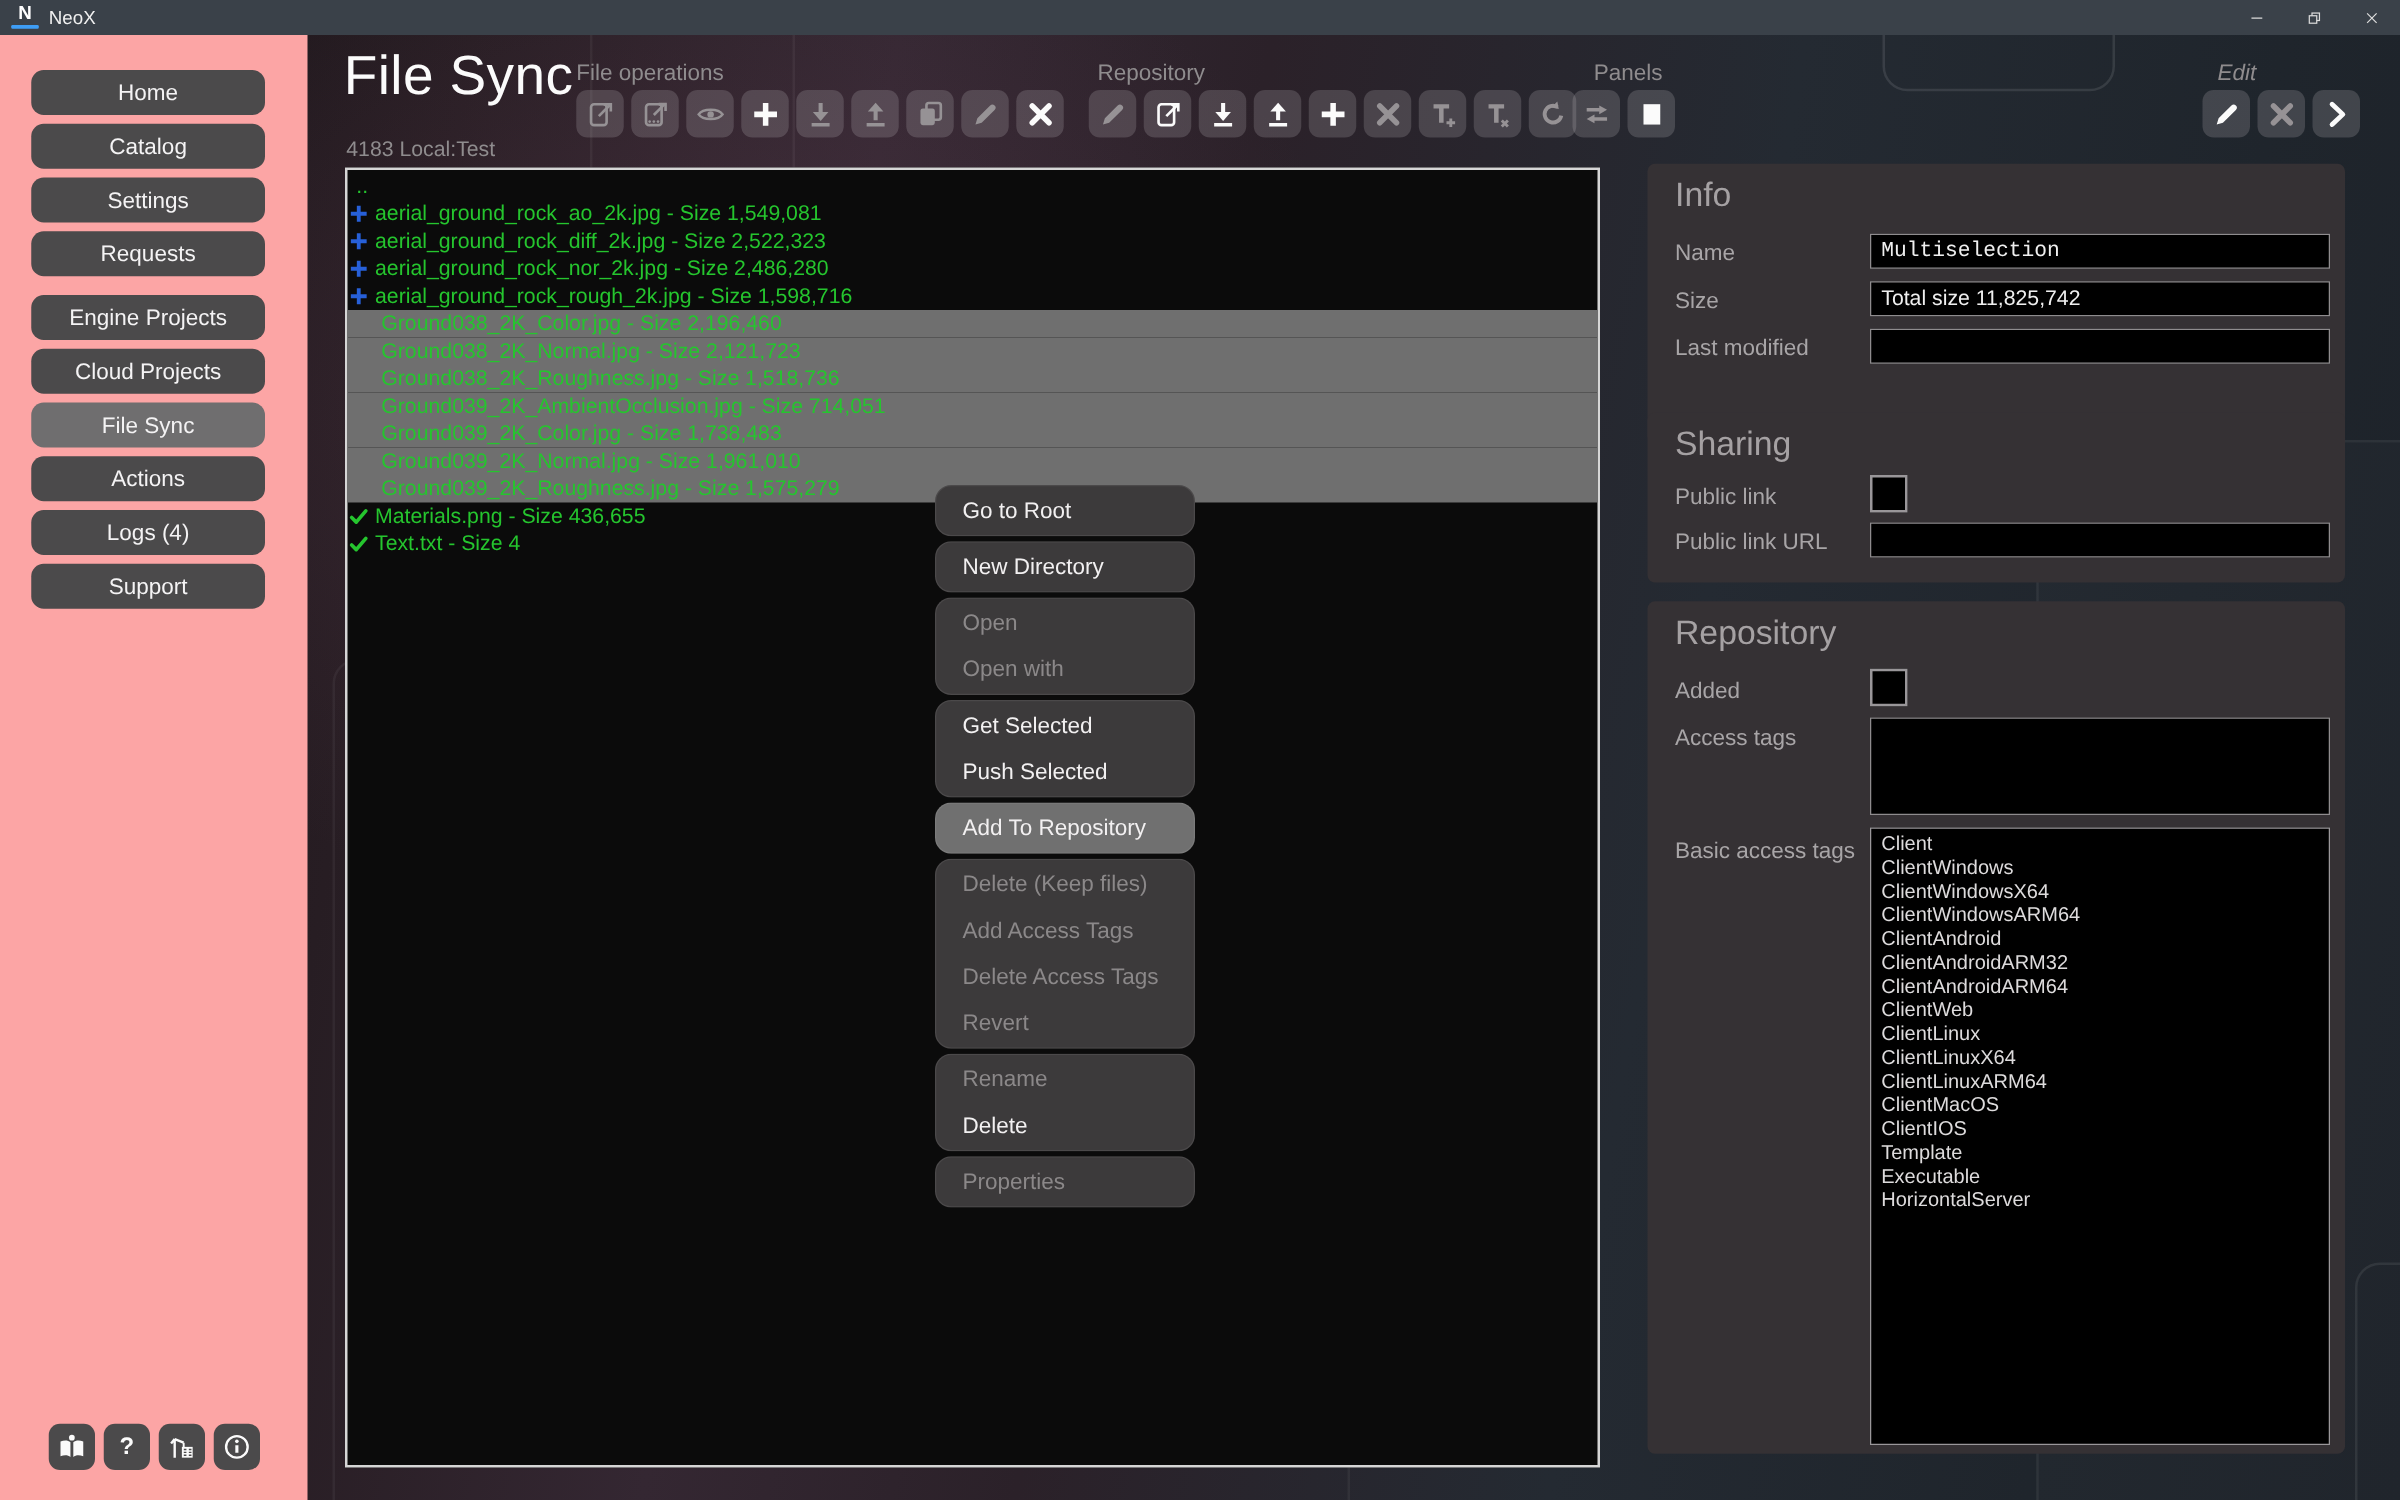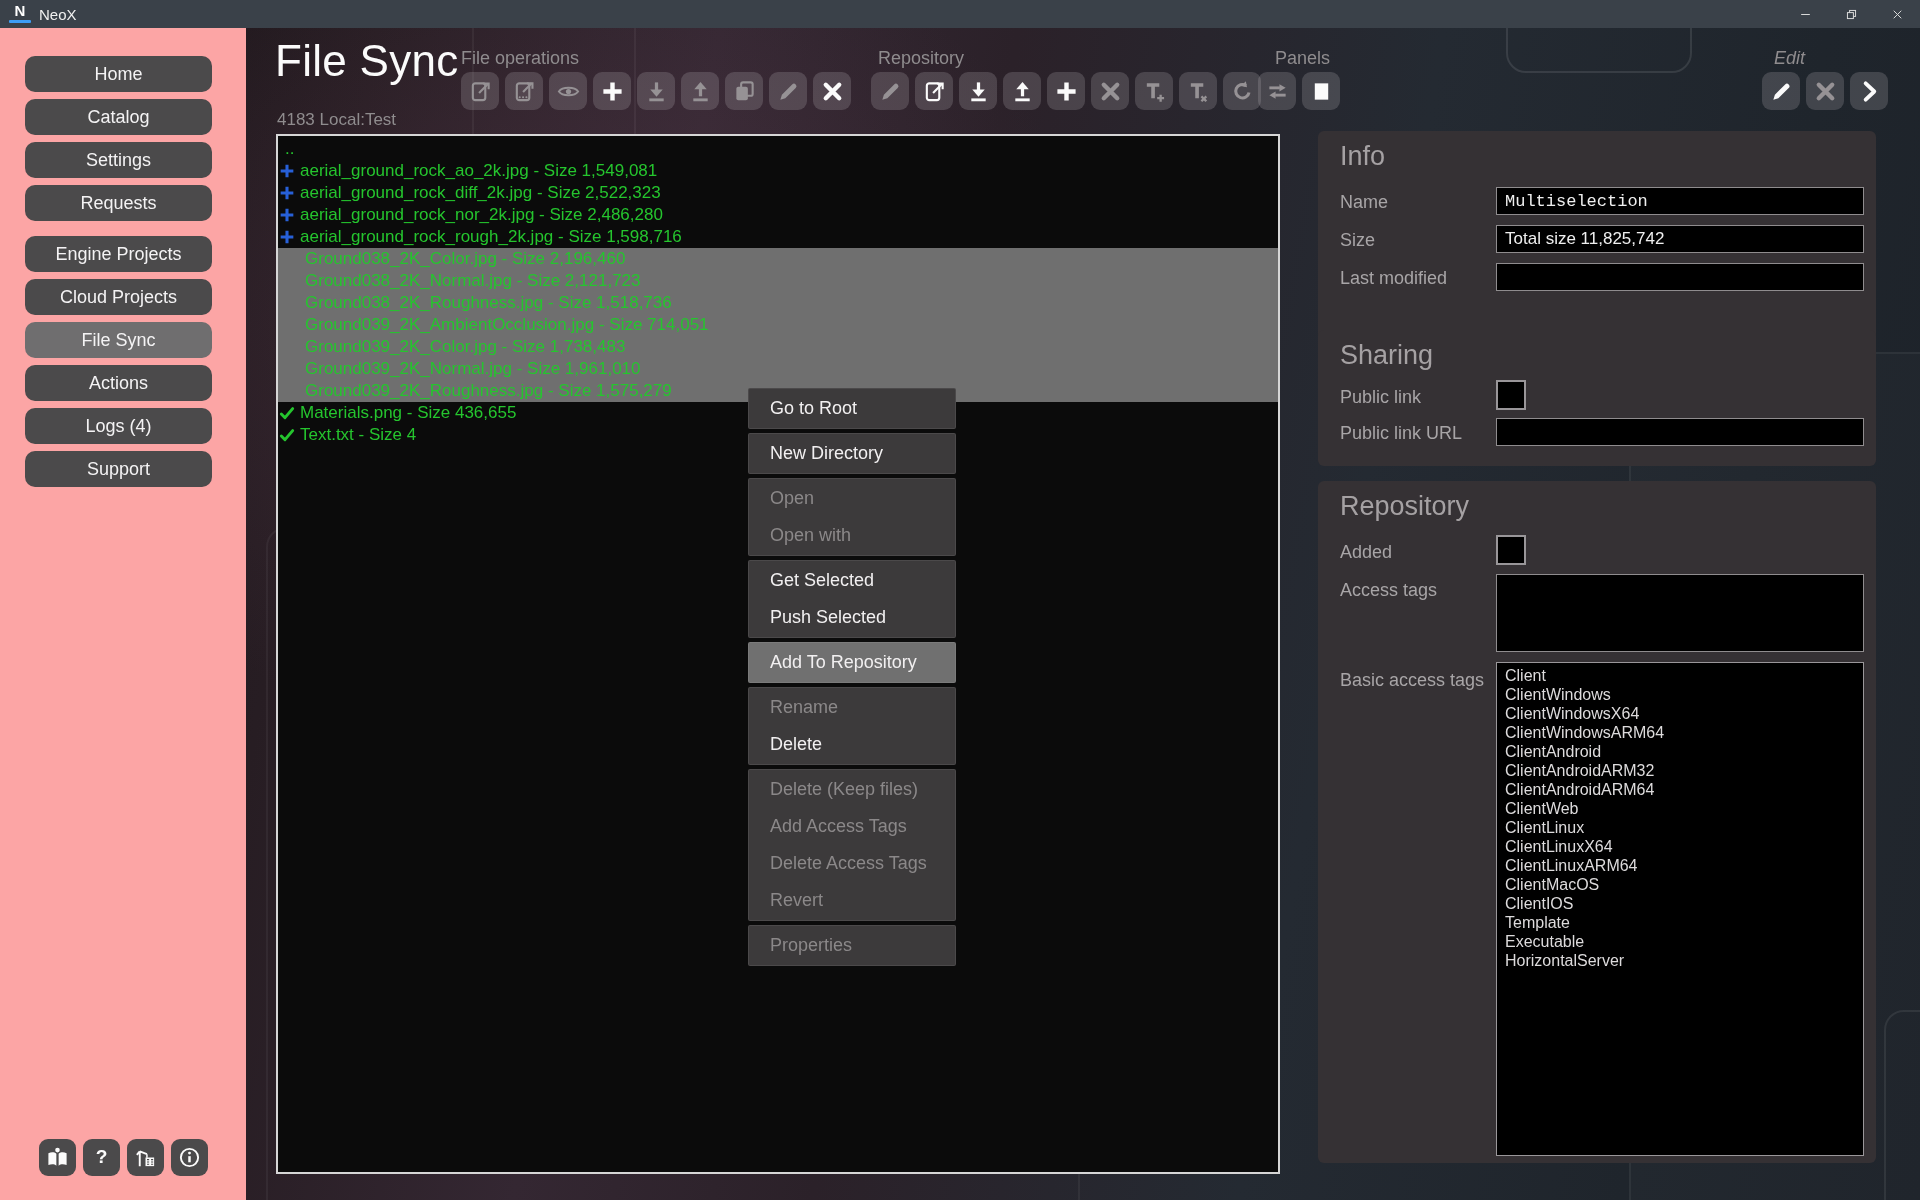--- a/index.html
+++ b/index.html
@@ -65,21 +65,21 @@
   .file-row .ricon { width:17px; height:17px; margin-right:5px; flex:0 0 17px; display:flex; align-items:center; justify-content:center; }
   .file-row .ricon svg { width:16px; height:16px; }
   .file-row.noicon { padding-left:27px; }
   .file-row.updir { padding-left:7px; }
   .file-row.selected { background:#6f6f6f; }
   .ricon.plus-blue { color:#2760d8; }
   .ricon.check-green { color:#25c52e; }
 
   
   .menu { left:748px; top:388px; width:208px; display:flex; flex-direction:column; gap:4px; z-index:30; }
-  .menu-group { background:#3c3a3b; border:1px solid rgba(255,255,255,.08); border-radius:2px; padding:1px 0; }
+  .menu-group { background:#3c3a3b; border:1px solid rgba(255,255,255,.08); border-radius:13px; padding:1px 0; }
   .menu-group.hl { background:#707070; }
   .menu-item { height:37px; display:flex; align-items:center; padding-left:21px; font-size:18px; color:#f2f0f1; }
   .menu-item.disabled { color:#8b8889; }
 
   
   .section { position:absolute; left:1318px; width:558px; background:#353134; border-radius:6px; z-index:10; }
   .sec-info { top:131px; height:224px;padding-left:48px; }
   .sec-sharing { top:330px; height:136px; }
   .sec-repository { top:481px; height:682px; }
   .sec-header { position:absolute; left:22px; top:10px; font-size:27px; font-weight:300; color:#a5a1a3; }
@@ -484,28 +484,28 @@
       <div class="menu-item disabled">Open with</div>
     </div>
     <div class="menu-group">
       <div class="menu-item">Get Selected</div>
       <div class="menu-item">Push Selected</div>
     </div>
     <div class="menu-group hl">
       <div class="menu-item">Add To Repository</div>
     </div>
     <div class="menu-group">
-      <div class="menu-item disabled">Rename</div>
-      <div class="menu-item">Delete</div>
-    </div>
-    <div class="menu-group">
       <div class="menu-item disabled">Delete (Keep files)</div>
       <div class="menu-item disabled">Add Access Tags</div>
       <div class="menu-item disabled">Delete Access Tags</div>
       <div class="menu-item disabled">Revert</div>
+    </div>
+    <div class="menu-group">
+      <div class="menu-item disabled">Rename</div>
+      <div class="menu-item">Delete</div>
     </div>
     <div class="menu-group">
       <div class="menu-item disabled">Properties</div>
     </div>
   </div>
 
 <div class="section sec-info">
   <div class="sec-header">Info</div>
   <div class="field-label" style="top:61px;">Name</div>
   <input class="field-input" style="top: 56px; font-family: Liberation Mono, monospace;" value="Multiselection">

